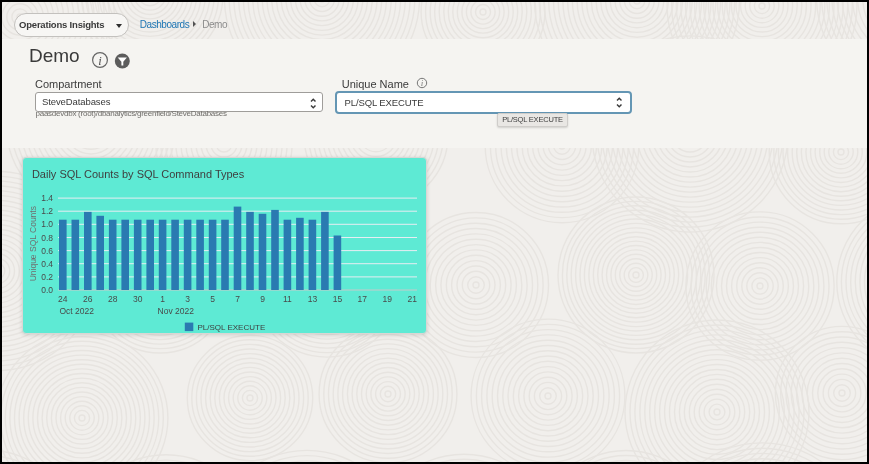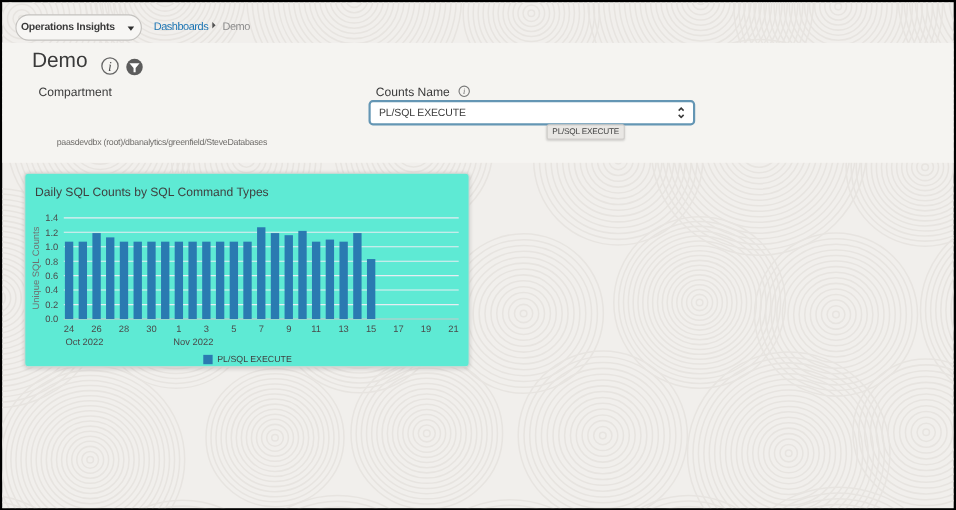--- a/index.html
+++ b/index.html
@@ -14,21 +14,21 @@
 #crumbs .lnk { color:#1e76b4; }
 #crumbs .sep { display:inline-block; width:0; height:0; border-top:3.2px solid transparent;
   border-bottom:3px solid transparent; border-left:3.8px solid #525252; margin:0 6px 1px 4px; }
 #crumbs .cur { color:#8c8c8c; }
 #title { left:27px; top:43.4px; font-size:19px; color:#3a3a3a; }
 .lbl { font-size:11px; color:#3b3b3b; }
 #sel1 { left:33px; top:90px; width:288px; height:20px; border:1px solid #9f9d9a; border-radius:3px;
   background:#fff; font-size:9.5px; color:#3a3a3a; line-height:18px; padding-left:6px; letter-spacing:-0.1px; }
 #sel2 { left:333px; top:88.5px; width:296.5px; height:23px; border:2px solid #6496b4; border-radius:4px;
   background:#fff; font-size:9.5px; color:#3a3a3a; line-height:19px; padding-left:7.5px; letter-spacing:-0.1px; }
-#sub1 { left:33.5px; top:123px; font-size:8px; color:#6f6d6a; letter-spacing:-0.25px;margin-left:16px; }
+#sub1 { left:33.5px; top:107px; font-size:8px; color:#6f6d6a; letter-spacing:-0.25px; }
 #tip { left:495px; top:110.5px; width:71px; height:14px; background:#e9e7e4; border:1px solid #cfcdca;
   border-radius:2px; font-size:7.5px; color:#3e3e3e; text-align:center; line-height:12px;
   letter-spacing:-0.2px; box-shadow:0 1px 2px rgba(0,0,0,0.15); }
 #card { left:20px; top:155px; width:405px; height:177px; background:#5eead4; border:1px solid #d9d7d4;
   border-radius:4px; box-shadow:0 1px 4px rgba(0,0,0,0.14); }
 .tick { font-size:8.5px; fill:#4a4a4a; }
 </style></head>
 <body>
 <div id="page">
 <svg class="abs" width="865" height="460" style="left:0;top:0">
@@ -868,25 +868,31 @@
 <div id="navbtn" class="abs">Operations Insights<span class="caret"></span></div>
 <div id="crumbs" class="abs"><span class="lnk">Dashboards</span><span class="sep"></span><span class="cur">Demo</span></div>
 <div id="title" class="abs">Demo</div>
 <svg class="abs" style="left:88px;top:46px" width="44" height="24" viewBox="0 0 44 24">
   <circle cx="10" cy="12" r="7.4" fill="none" stroke="#666" stroke-width="1.2"></circle>
   <text x="10" y="16.6" text-anchor="middle" font-family="Liberation Serif" font-style="italic" font-size="12.5px" fill="#4e4e4e">i</text>
   <circle cx="32.3" cy="13" r="7.5" fill="#5c5c5c"></circle>
   <path d="M 27.7 9.5 L 36.9 9.5 L 33.3 13.8 L 33.3 17.6 L 31.4 17.6 L 31.4 13.8 Z" fill="#fff"></path>
 </svg>
 <div class="abs lbl" style="left:33px;top:75.7px">Compartment</div>
-<div class="abs lbl" style="left:339.7px;top:75.7px">Counts Name</div>
+<div class="abs lbl" style="left:339.7px;top:75.7px">Unique Name</div>
 <svg class="abs" style="left:412.5px;top:74.3px" width="14" height="14" viewBox="0 0 14 14">
   <circle cx="7" cy="7" r="4.7" fill="none" stroke="#777" stroke-width="1"></circle>
   <text x="7" y="9.8" text-anchor="middle" font-family="Liberation Serif" font-style="italic" font-size="7.5px" fill="#666">i</text>
 </svg>
+<div id="sel1" class="abs">SteveDatabases
+  <svg style="position:absolute;right:6px;top:4.5px" width="6.5" height="11" viewBox="0 0 6.5 11">
+    <path d="M1 3.6 L3.25 1.3 L5.5 3.6" fill="none" stroke="#3a3a3a" stroke-width="1.4"></path>
+    <path d="M1 7.4 L3.25 9.7 L5.5 7.4" fill="none" stroke="#3a3a3a" stroke-width="1.4"></path>
+  </svg>
+</div>
 <div id="sel2" class="abs">PL/SQL EXECUTE
   <svg style="position:absolute;right:7px;top:4.5px" width="6.5" height="11" viewBox="0 0 6.5 11">
     <path d="M1 3.6 L3.25 1.3 L5.5 3.6" fill="none" stroke="#3a3a3a" stroke-width="1.4"></path>
     <path d="M1 7.4 L3.25 9.7 L5.5 7.4" fill="none" stroke="#3a3a3a" stroke-width="1.4"></path>
   </svg>
 </div>
 <div id="sub1" class="abs">paasdevdbx (root)/dbanalytics/greenfield/SteveDatabases</div>
 <div id="tip" class="abs">PL/SQL EXECUTE</div>
 <div id="card" class="abs">
 <svg width="403" height="175" viewBox="0 0 403 175">

